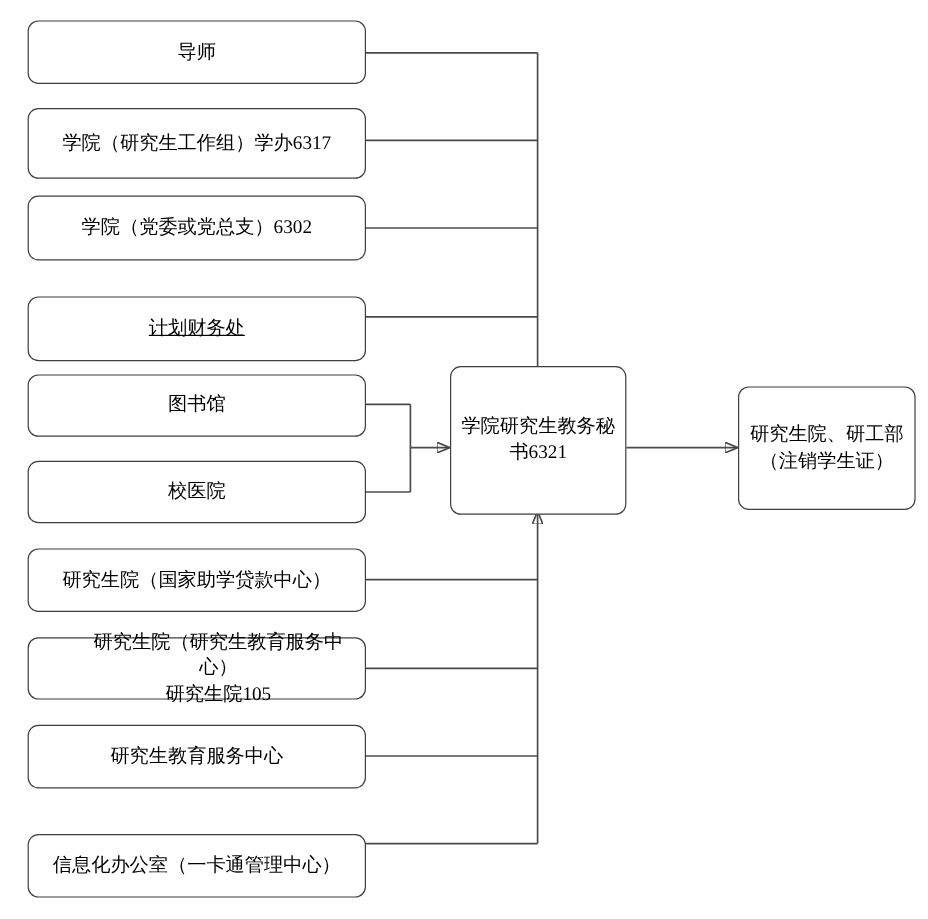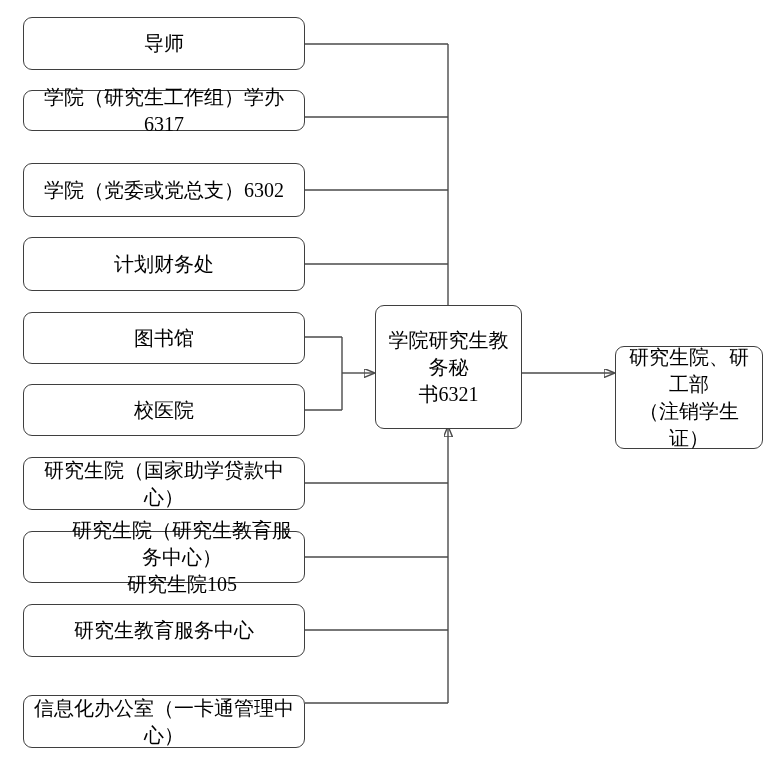--- a/index.html
+++ b/index.html
@@ -22,30 +22,30 @@
   .box {
     position: absolute;
     background: #ffffff;
     border: 1.5px solid #3f3f3f;
     border-radius: 9px;
     display: flex;
     align-items: center;
     justify-content: center;
     text-align: center;
     color: #000000;
-    font-size: 20px;
+    font-size: 16px;
     line-height: 1.35;
   }
   .box .lbl {
     white-space: pre-line;
     padding: 0 4px;
   }
   .src { left: 23px; width: 282px; }
   .box-center { left: 375px; top: 305px; width: 147px; height: 124px; }
-  .box-end    { left: 615px; top: 322px; width: 148px; height: 103px; margin-top: 24px; }
+  .box-end    { left: 615px; top: 322px; width: 148px; height: 103px; }
   .connectors path {
     fill: none;
     stroke: #4a4a4a;
     stroke-width: 1.4;
   }
 </style>
 </head>
 <body>
 
 <div class="canvas">
@@ -74,29 +74,29 @@
     <path d="M305,703 H448"></path>
     <path d="M448,703 V427" marker-end="url(#arrow)"></path>
 
     <path d="M522,373 H614" marker-end="url(#arrow)"></path>
   </svg>
 
   <div class="box src" style="top:17px;height:53px;">
     <span class="lbl">导师</span>
   </div>
 
-  <div class="box src" style="top:90px;height:41px;">
+  <div class="box src" style="top:90px;height:59px;">
     <span class="lbl">学院（研究生工作组）学办6317</span>
   </div>
 
   <div class="box src" style="top:163px;height:54px;">
     <span class="lbl">学院（党委或党总支）6302</span>
   </div>
 
-  <div class="box src" style="top:237px;height:54px;">
+  <div class="box src" style="top:247px;height:54px;text-decoration:underline;">
     <span class="lbl">计划财务处</span>
   </div>
 
   <div class="box src" style="top:312px;height:52px;">
     <span class="lbl">图书馆</span>
   </div>
 
   <div class="box src" style="top:384px;height:52px;justify-content:center;">
     <span class="lbl">校医院</span>
   </div>

